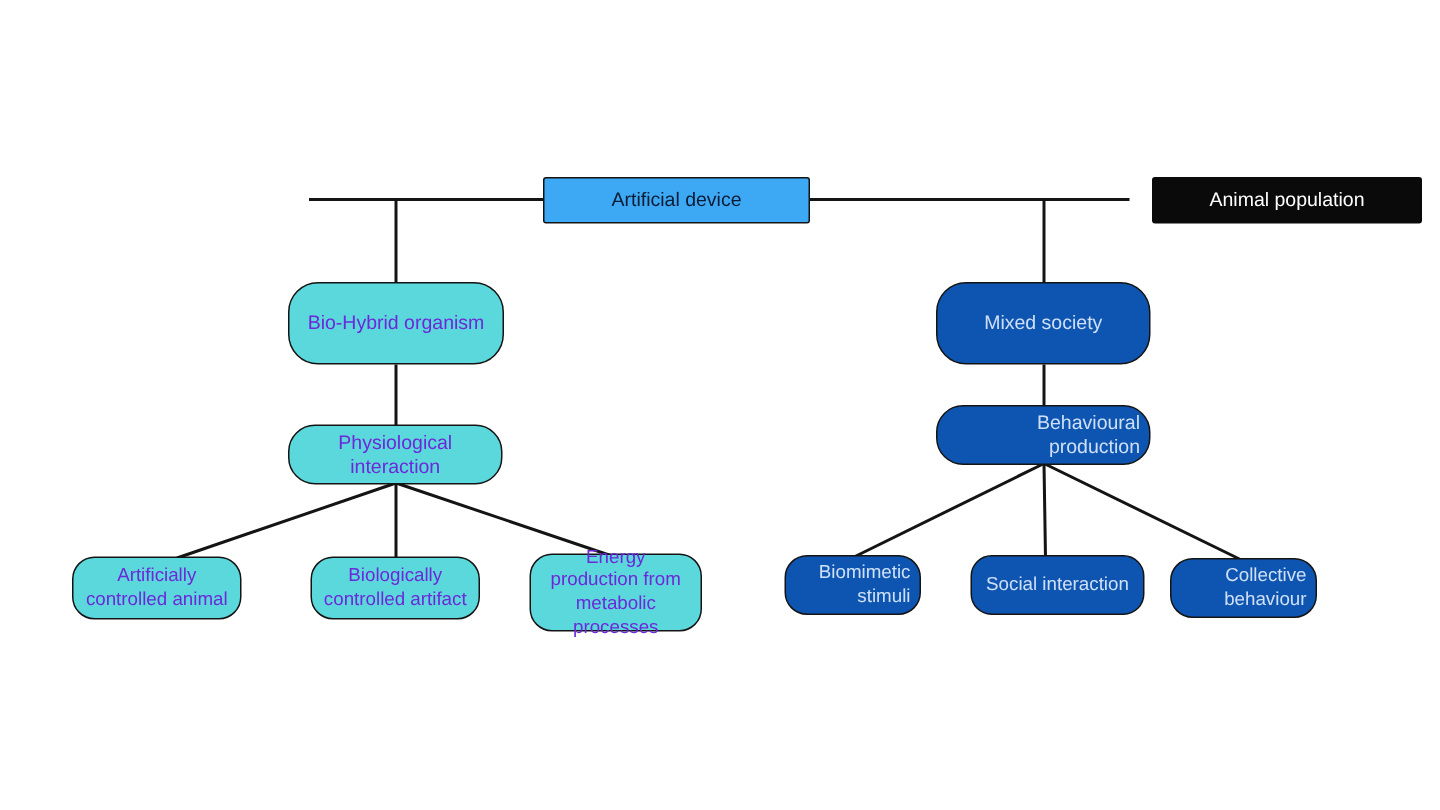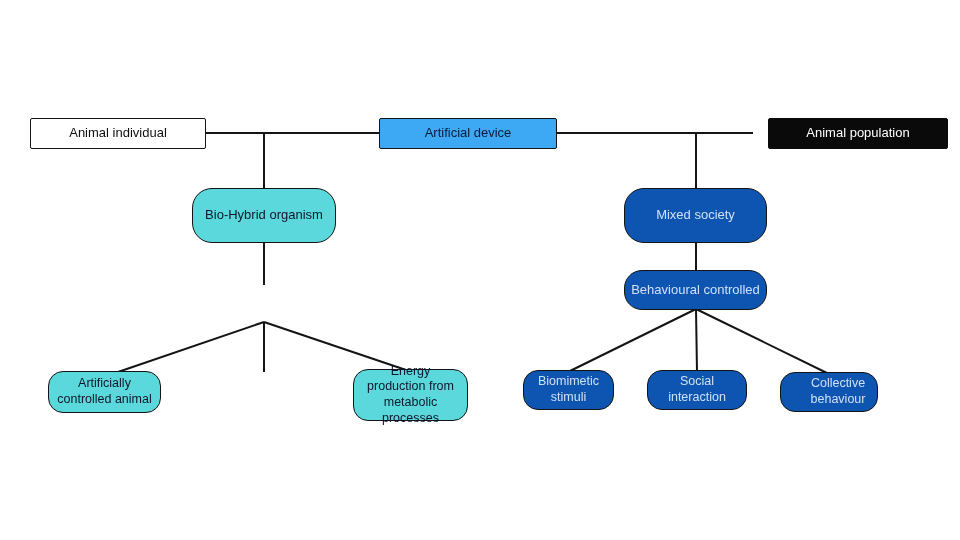--- a/index.html
+++ b/index.html
@@ -28,59 +28,60 @@
     background: var(--paper, #ffffff);
     padding: 2px 6px;
   }
   .rect   { border-radius: 2px; }
   .pill-lg{ border-radius: 20px; }
   .pill-md{ border-radius: 18px; }
   .pill-sm{ border-radius: 15px; font-size: 12.5px; }
   .c-white { background: var(--paper, #ffffff); color: #101010; }
   .c-blue  { background: var(--blue, #3da9f5); color: #0b1b33; }
   .c-black { background: #0a0a0a; color: #ffffff; border-color: #0a0a0a; margin-left: 16px; }
-  .c-cyan  { background: var(--cyan, #5bd8dc); color: #0f172a; }
-  .c-navy  { background: var(--navy, #0e55b2); color: var(--navy-text, #cfe0f6); }
+  .c-cyan  { background: var(--cyan, #5bd8dc); color: #6d28d9; }
+  .c-navy  { background: var(--navy, #0e55b2); color: var(--navy-text, #cfe0f6); text-align: right; }
 </style>
 </head>
 <body>
 
 <div class="stage">
 
   <svg class="wires" width="960" height="540" viewBox="0 0 960 540">
     <line x1="206" y1="133" x2="753" y2="133"></line>
     <line x1="264" y1="133" x2="264" y2="190"></line>
     <line x1="264" y1="243" x2="264" y2="285"></line>
     <line x1="264" y1="322" x2="118" y2="372"></line>
     <line x1="264" y1="322" x2="264" y2="372"></line>
     <line x1="264" y1="322" x2="409" y2="371"></line>
     <line x1="696" y1="133" x2="696" y2="190"></line>
     <line x1="696" y1="243" x2="696" y2="272"></line>
     <line x1="696" y1="309" x2="568" y2="372"></line>
     <line x1="696" y1="309" x2="697" y2="372"></line>
     <line x1="696" y1="309" x2="829" y2="374"></line>
   </svg>
 
-  <div class="node rect c-white" style="left:30px; top:118px; width:176px; height:31px;">Animal individual</div>
 
-  <div class="node rect c-blue" style="left:379px; top:118px; width:178px; height:31px;text-align:center;">Artificial device</div>
+  <div class="node rect c-blue" style="left:362px; top:118px; width:178px; height:31px;text-align:center;">Artificial device</div>
 
   <div class="node rect c-black" style="left:752px; top:118px; width:180px; height:31px;">Animal population</div>
 
   <div class="node pill-lg c-cyan" style="left:192px; top:188px; width:144px; height:55px;">Bio-Hybrid organism</div>
 
+  <div class="node pill-md c-cyan" style="left:192px; top:283px; width:143px; height:40px;">Physiological interaction</div>
 
   <div class="node pill-sm c-cyan" style="left:48px; top:371px; width:113px; height:42px;">Artificially controlled animal</div>
 
+  <div class="node pill-sm c-cyan" style="left:207px; top:371px; width:113px; height:42px;">Biologically controlled artifact</div>
 
   <div class="node pill-sm c-cyan" style="left:353px; top:369px; width:115px; height:52px;">Energy production from metabolic processes</div>
 
   <div class="node pill-lg c-navy" style="left:624px; top:188px; width:143px; height:55px;">Mixed society</div>
 
-  <div class="node pill-md c-navy" style="left:624px; top:270px; width:143px; height:40px;">Behavioural controlled</div>
+  <div class="node pill-md c-navy" style="left:624px; top:270px; width:143px; height:40px;">Behavioural production</div>
 
   <div class="node pill-sm c-navy" style="left:523px; top:370px; width:91px; height:40px;">Biomimetic stimuli</div>
 
-  <div class="node pill-sm c-navy" style="left:647px; top:370px; width:100px; height:40px;">Social interaction</div>
+  <div class="node pill-sm c-navy" style="left:647px; top:370px; width:116px; height:40px;border-radius:14px;">Social interaction</div>
 
   <div class="node pill-sm c-navy" style="left:780px; top:372px; width:98px; height:40px;padding-left:24px;">Collective behaviour</div>
 
 </div>
 
 </body></html>

